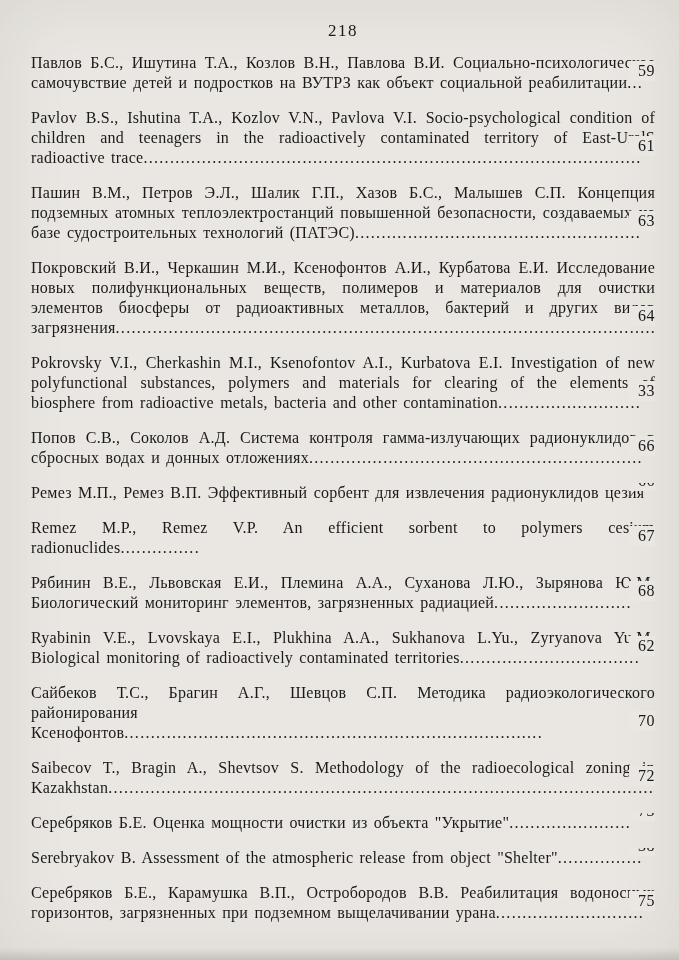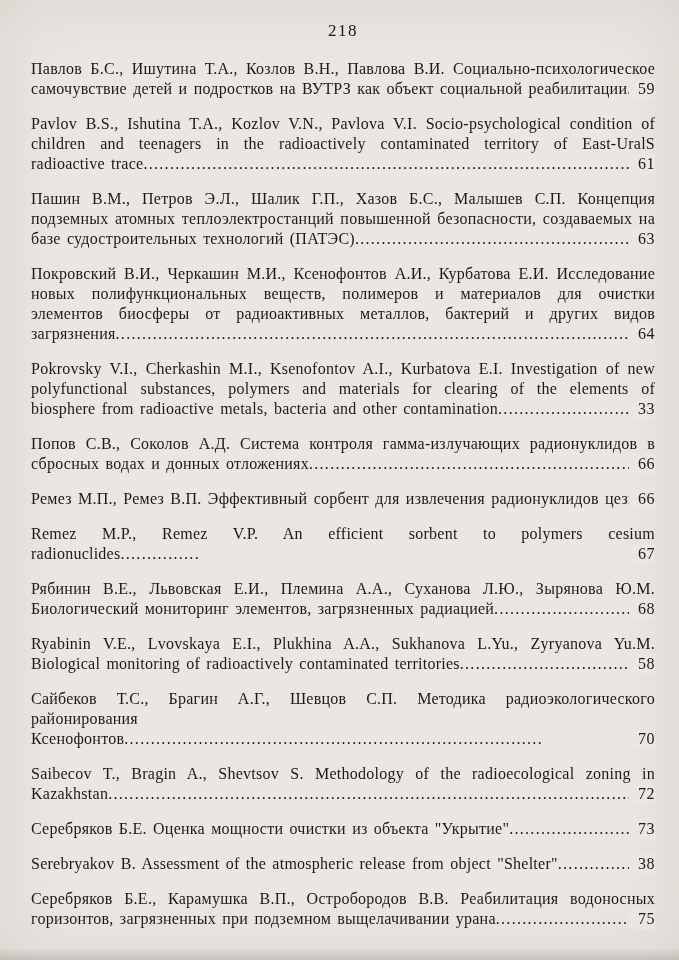--- a/index.html
+++ b/index.html
@@ -22,21 +22,21 @@
     height: 960px;
     background: var(--paper);
     padding: 20px 24px 0 31px;
     box-shadow: inset 0 0 70px rgba(55, 50, 42, 0.10);
   }
   .page-number-header {
     text-align: center;
     font-size: 17px;
     line-height: 21px;
     letter-spacing: 1.5px;
-    margin-bottom: 18px;
+    margin-bottom: 12px;
   }
   .toc-list {
     width: 624px;
   }
   .entry {
     position: relative;
     overflow: hidden;
     text-align: justify;
     font-size: 16px;
     line-height: 20px;
@@ -45,21 +45,21 @@
     margin-bottom: 15px;
   }
   .entry-text { }
   .dots {
     letter-spacing: 1.3px;
     word-spacing: 0;
   }
   .page-num {
     position: absolute;
     right: 0;
-    bottom: 0;
+    bottom: 12px;
     background: var(--paper);
     padding-left: 9px;
     letter-spacing: 0.5px;
   }
   .scan-smudge-bottom {
     position: absolute;
     left: 0;
     right: 0;
     bottom: 0;
     height: 12px;
@@ -87,21 +87,21 @@
     <div class="entry"><span class="entry-text">Pokrovsky V.I., Cherkashin M.I., Ksenofontov A.I., Kurbatova E.I. Investigation of new polyfunctional substances, polymers and materials for clearing of the elements of biosphere from radioactive metals, bacteria and other contamination</span><span class="dots">...........................</span><span class="page-num">33</span></div>
 
     <div class="entry"><span class="entry-text">Попов С.В., Соколов А.Д. Система контроля гамма-излучающих радионуклидов в сбросных водах и донных отложениях</span><span class="dots">...............................................................</span><span class="page-num">66</span></div>
 
     <div class="entry"><span class="entry-text">Ремез М.П., Ремез В.П. Эффективный сорбент для извлечения радионуклидов цезия</span><span class="dots"></span><span class="page-num">66</span></div>
 
     <div class="entry"><span class="entry-text">Remez M.P., Remez V.P. An efficient sorbent to polymers cesium radionuclides</span><span class="dots">...............</span><span class="page-num">67</span></div>
 
     <div class="entry"><span class="entry-text">Рябинин В.Е., Львовская Е.И., Племина А.А., Суханова Л.Ю., Зырянова Ю.М. Биологический мониторинг элементов, загрязненных радиацией</span><span class="dots">..........................</span><span class="page-num">68</span></div>
 
-    <div class="entry"><span class="entry-text">Ryabinin V.E., Lvovskaya E.I., Plukhina A.A., Sukhanova L.Yu., Zyryanova Yu.M. Biological monitoring of radioactively contaminated territories</span><span class="dots">..................................</span><span class="page-num">58</span></div>
+    <div class="entry"><span class="entry-text">Ryabinin V.E., Lvovskaya E.I., Plukhina A.A., Sukhanova L.Yu., Zyryanova Yu.M. Biological monitoring of radioactively contaminated territories</span><span class="dots">..................................</span><span class="page-num">62</span></div>
 
     <div class="entry"><span class="entry-text">Сайбеков Т.С., Брагин А.Г., Шевцов С.П. Методика радиоэкологического районирования Ксенофонтов</span><span class="dots">...............................................................................</span><span class="page-num">70</span></div>
 
     <div class="entry"><span class="entry-text">Saibecov T., Bragin A., Shevtsov S. Methodology of the radioecological zoning in Kazakhstan</span><span class="dots">......................................................................................................................................................................................................................................................................................................................................................................................................................................................................................................................................................................................................................</span><span class="page-num">72</span></div>
 
     <div class="entry"><span class="entry-text">Серебряков Б.Е. Оценка мощности очистки из объекта "Укрытие"</span><span class="dots">.......................</span><span class="page-num">73</span></div>
 
     <div class="entry"><span class="entry-text">Serebryakov B. Assessment of the atmospheric release from object "Shelter"</span><span class="dots">................</span><span class="page-num">38</span></div>
 
     <div class="entry"><span class="entry-text">Серебряков Б.Е., Карамушка В.П., Остробородов В.В. Реабилитация водоносных горизонтов, загрязненных при подземном выщелачивании урана</span><span class="dots">............................</span><span class="page-num">75</span></div>

